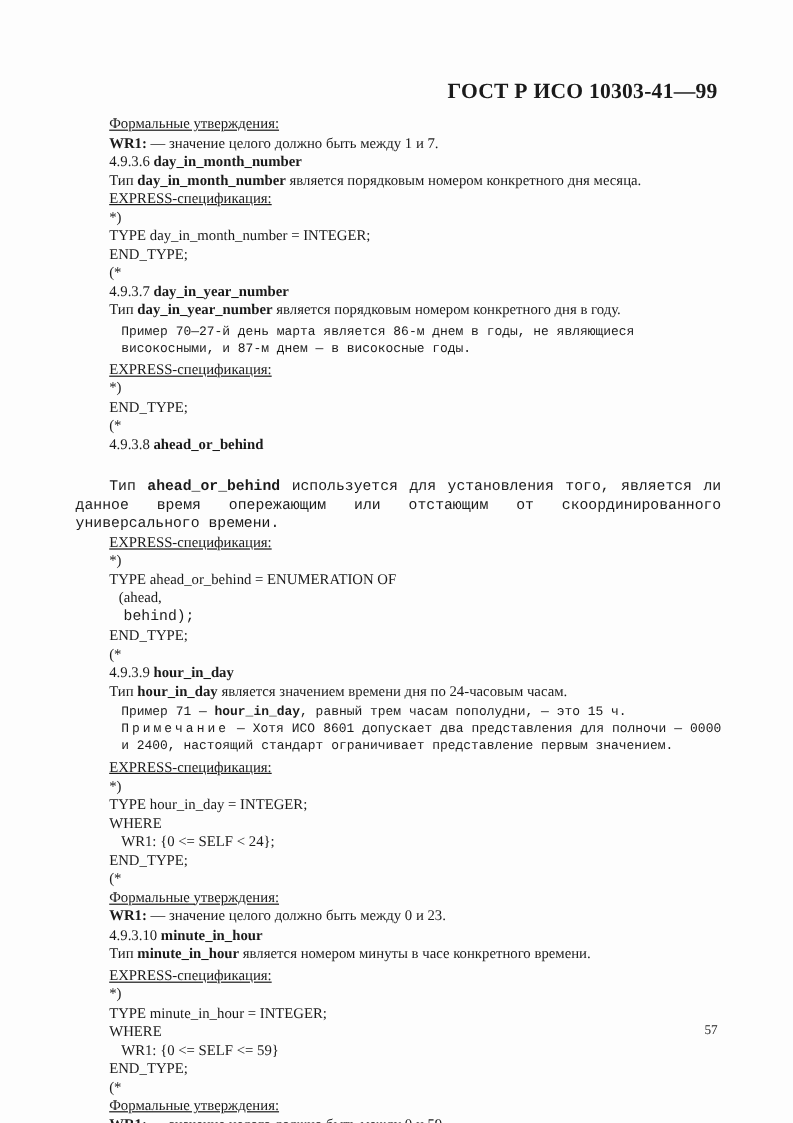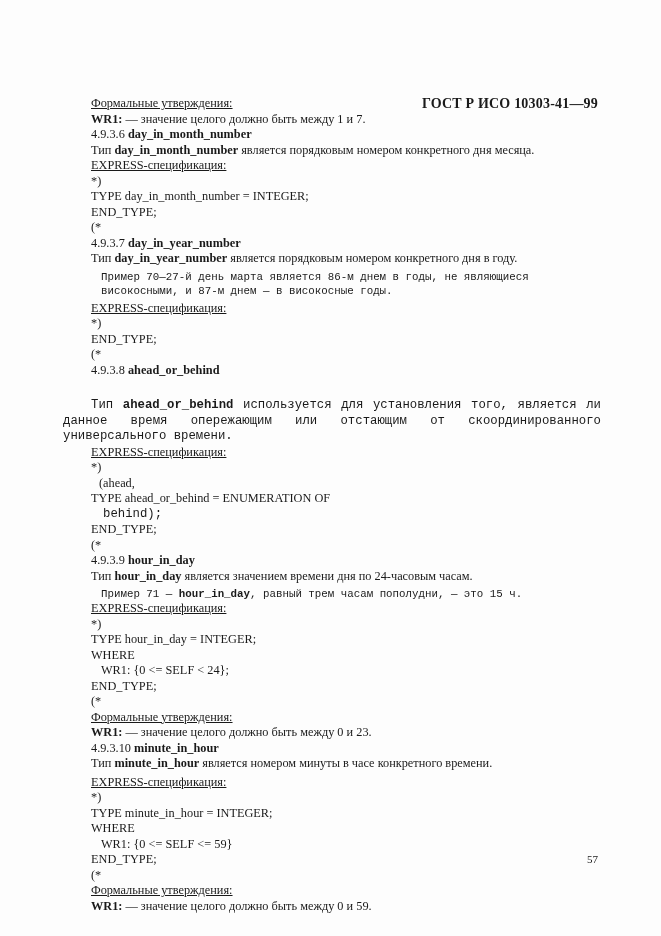--- a/index.html
+++ b/index.html
@@ -1,18 +1,18 @@
 <!DOCTYPE html>
 <html><head>
 <meta charset="utf-8">
 <style>
   html, body { margin:0; padding:0; background:#fdfdfd; }
   body { width:661px; height:936px; position:relative; overflow:hidden;
          font-family:"Liberation Serif", "DejaVu Serif", serif; color:#1a1a1a; }
-  .header { position:absolute; top:66px; right:63px; font-weight:bold; font-size:14px; letter-spacing:0.2px;margin-top:30px; }
+  .header { position:absolute; top:66px; right:63px; font-weight:bold; font-size:18px; letter-spacing:0.2px; }
   .content { position:absolute; left:91px; top:96px; width:510px; font-size:12.3px; line-height:15.5px; }
   .line { white-space:pre; }
   .wrap { white-space:normal;font-family:Liberation Mono, monospace; }
   .u { text-decoration:underline; }
   .b { font-weight:bold; }
   .enum1 { padding-left:8px; }
   .enum2 { padding-left:12px;font-family:Liberation Mono, monospace; }
   .where { padding-left:10px; }
   .small { font-size:10.8px; line-height:14px; padding-left:10px; }
   .gap-bot { margin-bottom:3px; }
@@ -42,29 +42,30 @@
   <div class="wrap small gap-bot">Пример 70—27-й день марта является 86-м днем в годы, не являющиеся високосными, и 87-м днем — в високосные годы.</div>
   <div class="line u">EXPRESS-спецификация:</div>
   <div class="line">*)</div>
   <div class="line">END_TYPE;</div>
   <div class="line">(*</div>
 
   <div class="line"><span>4.9.3.8</span> <span class="b">ahead_or_behind</span></div>
   <div class="wrap" style="margin-left:-28px; text-indent:28px; text-align:justify;margin-top:20px;"><span>Тип</span> <span class="b">ahead_or_behind</span><span> используется для установления того, является ли данное время опережающим или отстающим от скоординированного универсального времени.</span></div>
   <div class="line u">EXPRESS-спецификация:</div>
   <div class="line">*)</div>
+  <div class="line">TYPE ahead_or_behind = ENUMERATION OF</div>
   <div class="line enum1">(ahead,</div>
-  <div class="line">TYPE ahead_or_behind = ENUMERATION OF</div>
   <div class="line enum2">behind);</div>
   <div class="line">END_TYPE;</div>
   <div class="line">(*</div>
 
   <div class="line"><span>4.9.3.9</span> <span class="b">hour_in_day</span></div>
   <div class="line gap-bot"><span>Тип</span> <span class="b">hour_in_day</span><span> является значением времени дня по 24-часовым часам.</span></div>
   <div class="wrap small"><span>Пример 71 — </span><span class="b">hour_in_day</span><span>, равный трем часам пополудни, — это 15 ч.</span></div>
+  <div class="wrap small gap-bot" style="text-align:justify;"><span class="spaced">Примечание</span><span> — Хотя ИСО 8601 допускает два представления для полночи — 0000 и 2400, настоящий стандарт ограничивает представление первым значением.</span></div>
   <div class="line u">EXPRESS-спецификация:</div>
   <div class="line">*)</div>
   <div class="line">TYPE hour_in_day = INTEGER;</div>
   <div class="line">WHERE</div>
   <div class="line where">WR1: {0 &lt;= SELF &lt; 24};</div>
   <div class="line">END_TYPE;</div>
   <div class="line">(*</div>
   <div class="line u">Формальные утверждения:</div>
   <div class="line"><span class="b">WR1:</span><span> — значение целого должно быть между 0 и 23.</span></div>
 

